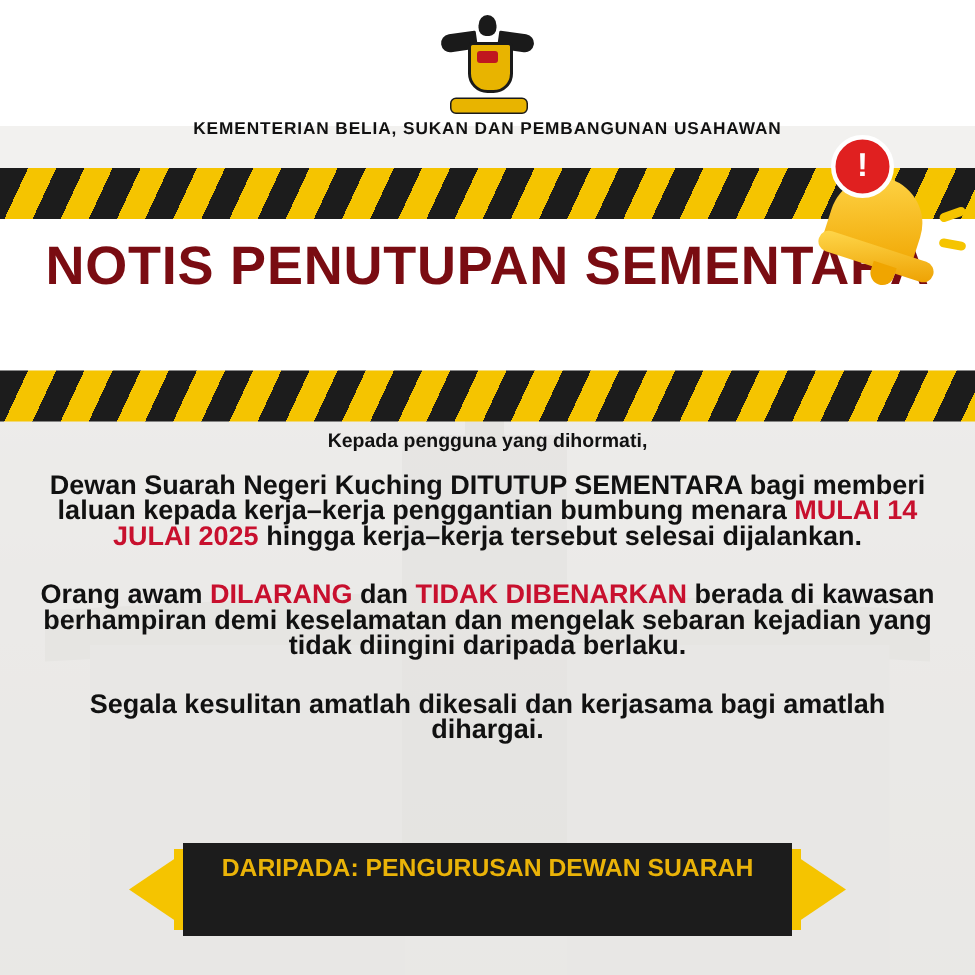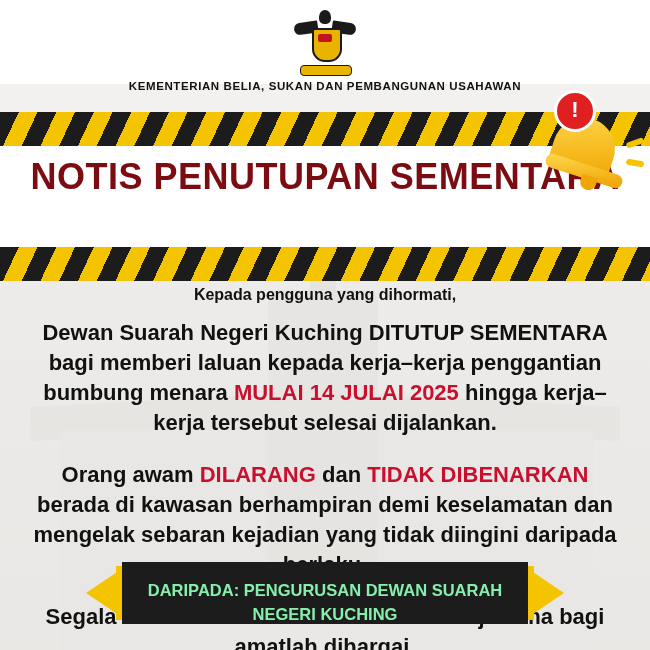--- a/index.html
+++ b/index.html
@@ -269,28 +269,28 @@
   
   .content {
     position: absolute;
     left: 25px;
     top: 286px;
     width: 600px;
     text-align: center;
     color: #111111;
   }
   .p-greet {
-    font-size: 16px;
+    font-size: 13px;
     font-weight: bold;
     margin: 0 0 14px 0;
   }
   .para {
-    font-size: 22px;
-    font-weight: bold;
-    line-height: 30px;
+    font-size: 18px;
+    font-weight: bold;
+    line-height: 17px;
     margin: 0 0 14px 0;
   }
   .para.sp {
     margin-top: 22px;
   }
   .hl-red { color: #c8102e; }
 
   
   .ribbon-wrap {
     position: absolute;
@@ -299,26 +299,26 @@
     width: 498px;
     height: 62px;
   }
   .ribbon-main {
     position: absolute;
     left: 46px;
     top: 0;
     width: 406px;
     height: 62px;
     background: #1c1c1c;
-    color: #86efac;
+    color: #eab308;
     text-align: center;
     font-size: 16.5px;
     font-weight: bold;
     line-height: 24px;
-    padding-top: 16px;
+    padding-top: 5px;
     box-sizing: border-box;
   }
   .ribbon-arrow {
     position: absolute;
     top: 4px;
     width: 0;
     height: 0;
     border-top: 27px solid transparent;
     border-bottom: 27px solid transparent;
   }
@@ -392,17 +392,16 @@
     <p class="para sp">Segala kesulitan amatlah dikesali dan kerjasama bagi amatlah dihargai.</p>
   </div>
 
   <div class="ribbon-wrap">
     <div class="ribbon-tab rt-left"></div>
     <div class="ribbon-tab rt-right"></div>
     <div class="ribbon-arrow ra-left"></div>
     <div class="ribbon-arrow ra-right"></div>
     <div class="ribbon-main">
       <div>DARIPADA: PENGURUSAN DEWAN SUARAH</div>
-      <div>NEGERI KUCHING</div>
     </div>
   </div>
 
 </div>
 
 </body></html>

